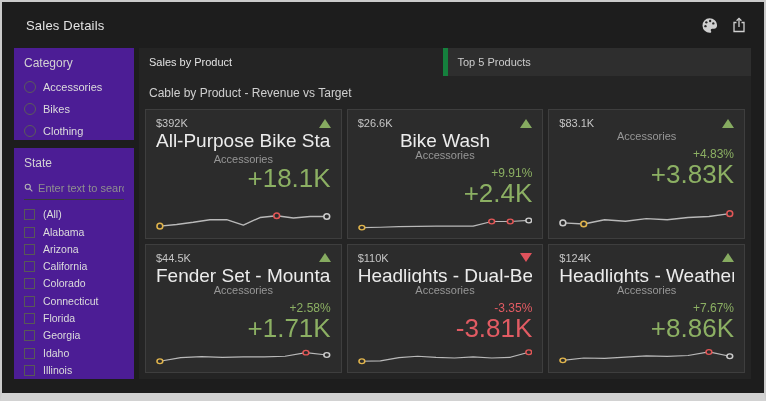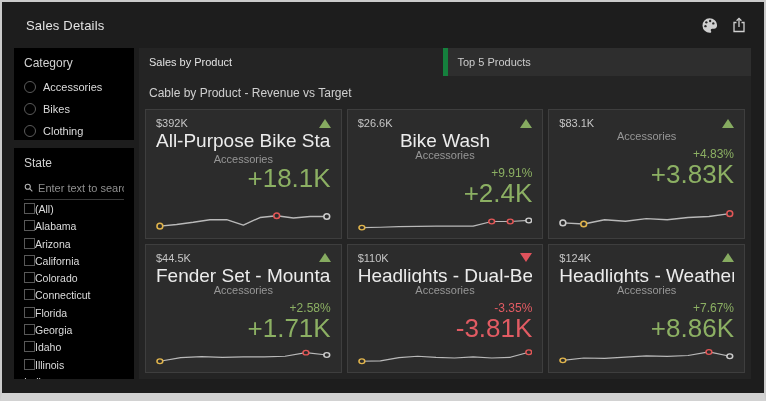--- a/index.html
+++ b/index.html
@@ -10,30 +10,30 @@
     background:#1d1d1d;display:flex;flex-direction:column;overflow:hidden;
   }
   
   .header{height:46px;flex:0 0 46px;display:flex;align-items:center;padding:0 16px 0 24px;}
   .header .title{font-size:13px;color:#e4e4e4;letter-spacing:.2px;}
   .hicons{margin-left:auto;display:flex;gap:12px;align-items:center;}
   .hicon{width:18px;height:18px;display:flex;align-items:center;justify-content:center;cursor:pointer;}
   
   .body{flex:1;display:flex;min-height:0;}
   aside{width:120px;flex:0 0 120px;margin-left:12px;display:flex;flex-direction:column;gap:8px;padding-bottom:14px;min-height:0;}
-  .panel{background:#000000;padding:8px 4px 4px 10px;overflow:hidden;}
+  .panel{background:#4c1d95;padding:8px 4px 4px 10px;overflow:hidden;}
   .panel-cat{flex:0 0 92px;}
   .panel-state{flex:1;}
   .caption{font-size:12px;color:#d2d2d2;margin-bottom:6px;}
   .opt-row{display:flex;align-items:center;gap:7px;height:22px;cursor:pointer;}
   .radio{width:12px;height:12px;border:1px solid #5b5b5b;border-radius:50%;background:transparent;flex:0 0 12px;}
   .opt-lbl{font-size:11px;color:#dcdcdc;white-space:nowrap;}
   .search-row{display:flex;align-items:center;gap:5px;height:24px;border-bottom:1px solid #3a3a3a;margin-right:6px;margin-bottom:3px;cursor:text;}
   .search-row .ph{font-size:11px;color:#8f8f8f;white-space:nowrap;overflow:hidden;}
-  .chk-row{display:flex;align-items:flex-start;height:17.3px;cursor:pointer;}
+  .chk-row{display:flex;align-items:flex-end;gap:8px;height:17.3px;cursor:pointer;}
   .cb{width:11px;height:11px;border:1px solid #585858;background:transparent;flex:0 0 11px;}
   .chk-row .opt-lbl{font-size:10.5px;}
   
   main{flex:1;display:flex;flex-direction:column;margin:0 13px 14px 5px;min-width:0;min-height:0;}
   .tabs{height:28px;flex:0 0 28px;display:flex;}
   .tab{flex:1;display:flex;align-items:center;padding-left:10px;font-size:11px;cursor:pointer;}
   .tab.active{background:#242424;color:#e2e2e2;}
   .tab.inactive{background:#2e2e2e;color:#cccccc;border-left:5px solid #15803d;}
   .content{flex:1;background:#242424;padding:8px 6px 6px 6px;display:flex;flex-direction:column;min-height:0;}
   .content-title{font-size:12px;color:#d0d0d0;padding:2px 0 9px 4px;}

